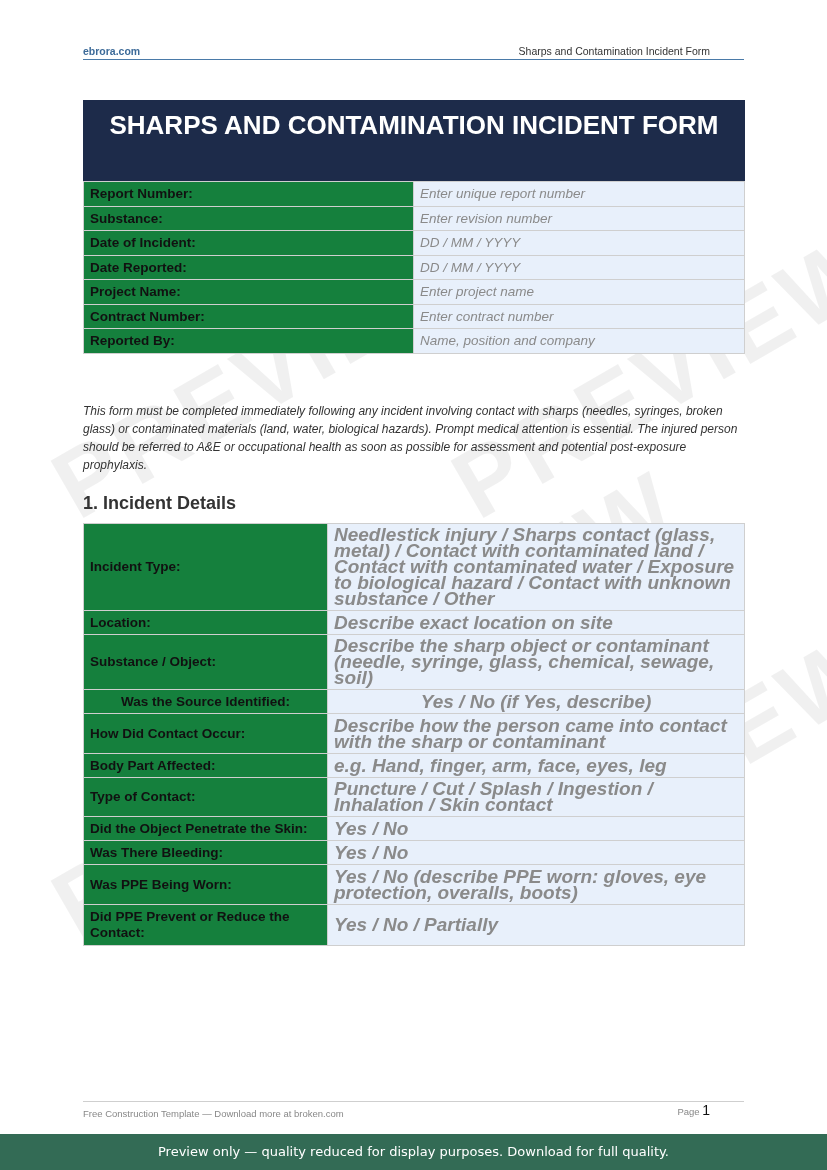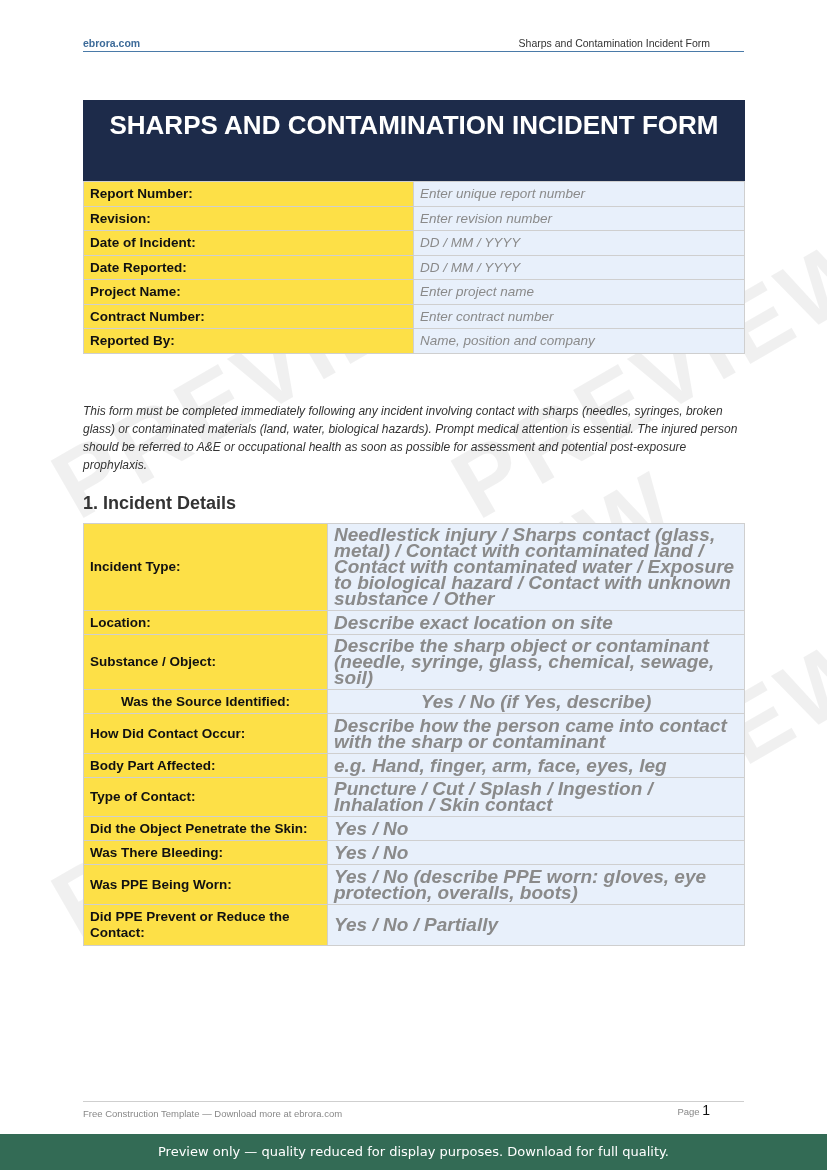--- a/index.html
+++ b/index.html
@@ -1,41 +1,41 @@
 <!DOCTYPE html>
 <html><head>
 <meta charset="utf-8">
 <style>
   * { box-sizing: border-box; margin: 0; padding: 0; }
   html, body { width: 827px; height: 1170px; background: #ffffff; overflow: hidden; }
   body { position: relative; font-family: "Liberation Sans", sans-serif; color: #1a1a1a; }
 
   .page-header {
-    position: absolute; left: 83px; top: 36px; width: 661px; height: 16px;
+    position: absolute; left: 83px; top: 44px; width: 661px; height: 16px;
     border-bottom: 1px solid #4a7aa8;
     font-size: 10.5px;
   }
   .page-header .site { position: absolute; left: 0; top: 1px; color: #3d6b99; font-weight: bold; }
   .page-header .doc-title { position: absolute; right: 34px; top: 1px; color: #333; }
 
   .title-banner {
     position: absolute; left: 83px; top: 100px; width: 662px; height: 81px;
     background: #1d2b4a; color: #ffffff;
     font-weight: bold; font-size: 26px; line-height: 32px;
     text-align: center; padding-top: 9px;
   }
 
   table.form-table {
     position: absolute; border-collapse: collapse; font-size: 13.5px;
     left: 83px; width: 662px;
   }
   table.form-table td {
     border: 1px solid #cfcfcf; vertical-align: middle; padding: 2px 6px;
   }
-  table.form-table td.lbl { background: #fde047; font-weight: bold; color: #111; }
+  table.form-table td.lbl { background: #15803d; font-weight: bold; color: #111; }
   table.form-table td.val { background: #e8f0fb; color: #8a8a8a; font-style: italic; }
 
   #header-table { top: 181px; }
   #header-table td { height: 24.5px; }
   #header-table td.lbl { width: 330px; }
 
   .intro {
     position: absolute; left: 83px; top: 402px; width: 662px;
     font-style: italic; font-size: 12px; line-height: 18px; color: #333;
   }
@@ -86,21 +86,21 @@
 
 <div class="title-banner">SHARPS AND CONTAMINATION INCIDENT FORM</div>
 
 <table class="form-table" id="header-table">
   <tbody>
     <tr>
         <td class="lbl">Report Number:</td>
         <td class="val">Enter unique report number</td>
       </tr>
     <tr>
-        <td class="lbl">Revision:</td>
+        <td class="lbl">Substance:</td>
         <td class="val">Enter revision number</td>
       </tr>
     <tr>
         <td class="lbl">Date of Incident:</td>
         <td class="val">DD / MM / YYYY</td>
       </tr>
     <tr>
         <td class="lbl">Date Reported:</td>
         <td class="val">DD / MM / YYYY</td>
       </tr>
@@ -166,20 +166,20 @@
         <td class="val">Yes / No (describe PPE worn: gloves, eye protection, overalls, boots)</td>
       </tr>
     <tr style="height:41px;">
         <td class="lbl">Did PPE Prevent or Reduce the Contact:</td>
         <td class="val">Yes / No / Partially</td>
       </tr>
   </tbody>
 </table>
 
 <div class="page-footer">
-  <span class="left">Free Construction Template — Download more at ebrora.com</span>
+  <span class="left">Free Construction Template — Download more at broken.com</span>
   <span class="right">
     <span>Page</span>
     <span class="page-num">1</span>
   </span>
 </div>
 
 <div class="preview-bar">Preview only  —  quality reduced for display purposes.  Download for full quality.</div>
 
 </body></html>

